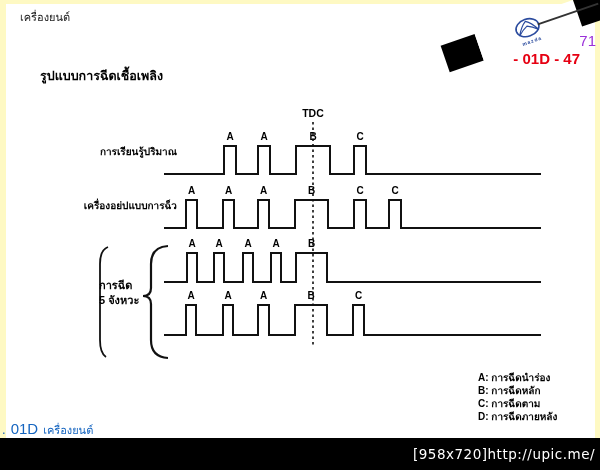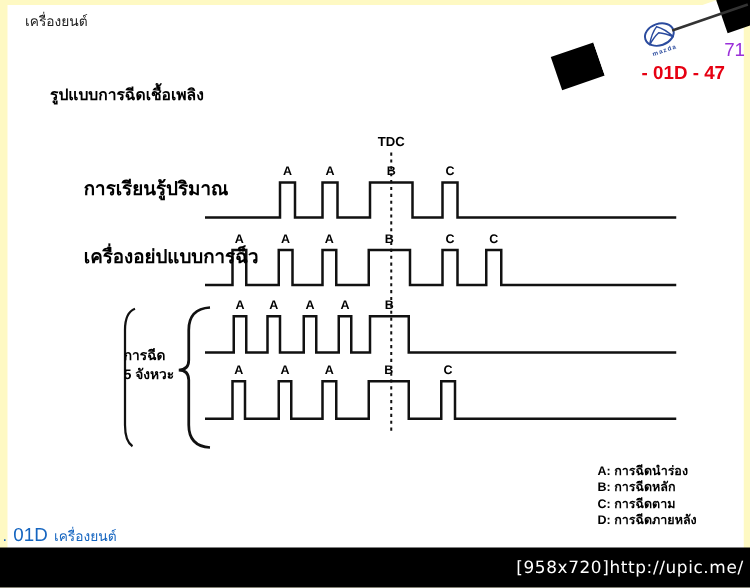--- a/index.html
+++ b/index.html
@@ -33,22 +33,22 @@
     background:#333;transform:rotate(-19deg);}
   
   svg.diagram{position:absolute;left:0;top:0;}
   .wave{fill:none;stroke:var(--line-black);stroke-width:2;}
   .brace{fill:none;stroke:var(--line-black);}
   .tdcline{stroke:var(--line-black);stroke-width:1.6;stroke-dasharray:2.5 3;}
   .pulse-letter{font-family:"Liberation Sans",sans-serif;font-size:10px;font-weight:bold;
     text-anchor:middle;fill:#000;}
   .tdc-text{font-family:"Liberation Sans",sans-serif;font-size:10.5px;font-weight:bold;
     text-anchor:middle;fill:#000;}
-  .row-label{position:absolute;left:67px;width:110px;font-size:15px;font-weight:bold;
-    line-height:16px;color:#000;white-space:nowrap;}
+  .row-label{position:absolute;left:67px;width:110px;font-size:10px;font-weight:bold;
+    line-height:16px;color:#000;white-space:nowrap;text-align:right;}
   .group-label{position:absolute;left:99px;top:278px;width:50px;text-align:left;
     font-size:11px;font-weight:bold;line-height:15px;color:#000;}
   .legend{position:absolute;left:478px;top:371px;font-size:10px;font-weight:bold;
     line-height:13px;color:#000;}
   
   .footer{position:absolute;left:2px;top:420px;display:flex;align-items:baseline;
     gap:5px;color:var(--accent-blue);}
   .footer .dot{font-size:13px;}
   .footer .sec{font-size:15px;}
   .footer .lab{font-size:11px;}

